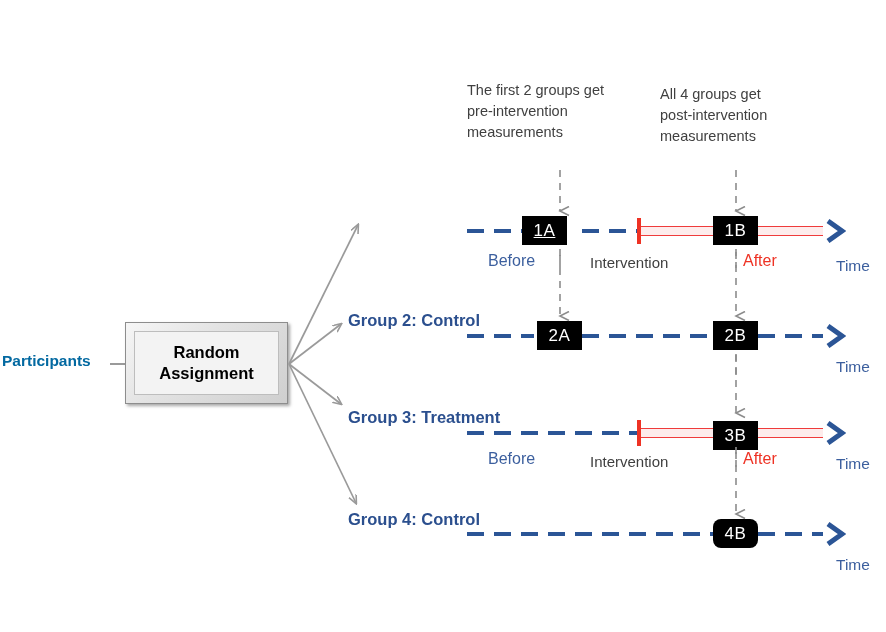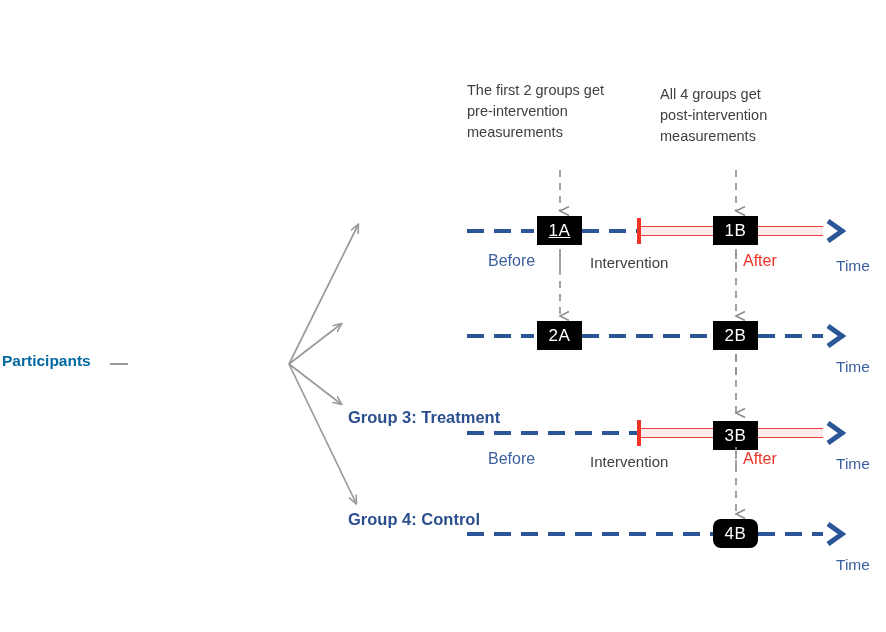--- a/index.html
+++ b/index.html
@@ -123,27 +123,34 @@
   <div class="abs callout callout-pre">The first 2 groups get
 pre-intervention
 measurements</div>
   <div class="abs callout callout-post">All 4 groups get
 post-intervention
 measurements</div>
 
   <div class="abs participants">Participants</div>
   <div class="abs participants-stub"></div>
 
-
+  <div class="abs ra-box">
+    <div class="ra-inner">
+      <div class="ra-label">Random
+Assignment</div>
+    </div>
+  </div>
+
+  <div class="abs grp-label" style="left:348px;top:311px;">Group 2: Control</div>
   <div class="abs grp-label" style="left:348px;top:408px;">Group 3: Treatment</div>
   <div class="abs grp-label" style="left:348px;top:510px;">Group 4: Control</div>
 
   <div class="abs dash" style="left:467px;top:229px;width:67px;"></div>
 
-  <div class="abs mbox" style="left:537px;top:216px;text-decoration:underline;">1A</div>
+  <div class="abs mbox" style="left:522px;top:216px;text-decoration:underline;">1A</div>
 
   <div class="abs dash" style="left:582px;top:229px;width:56px;"></div>
 
   <div class="abs red-tick" style="left:637px;top:218px;"></div>
 
   <div class="abs hatch" style="left:641px;top:226px;width:72px;"></div>
   <div class="abs mbox" style="left:713px;top:216px;text-align:right;">1B</div>
   <div class="abs hatch" style="left:758px;top:226px;width:65px;"></div>
 
   <svg class="abs chev" style="left:826px;top:219px;" viewBox="0 0 20 24">

